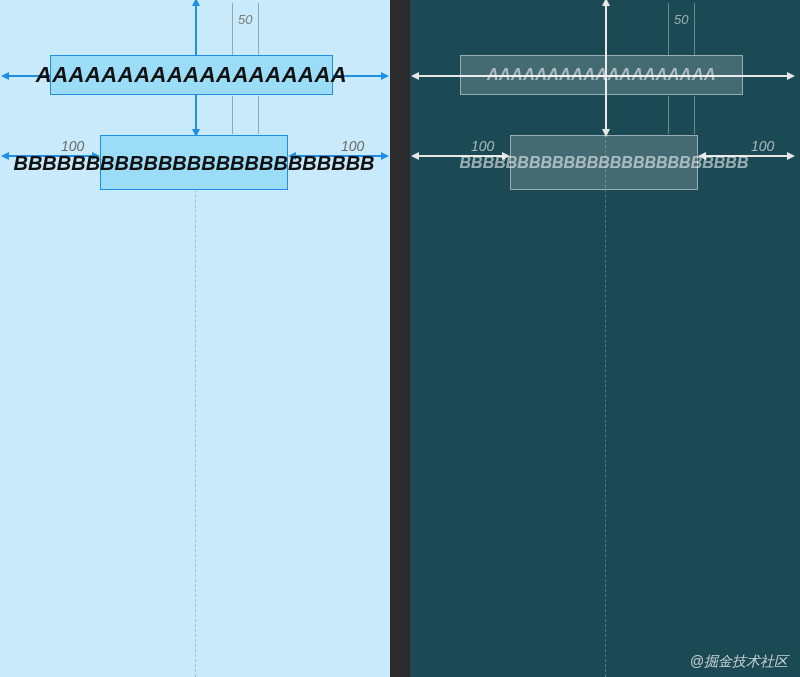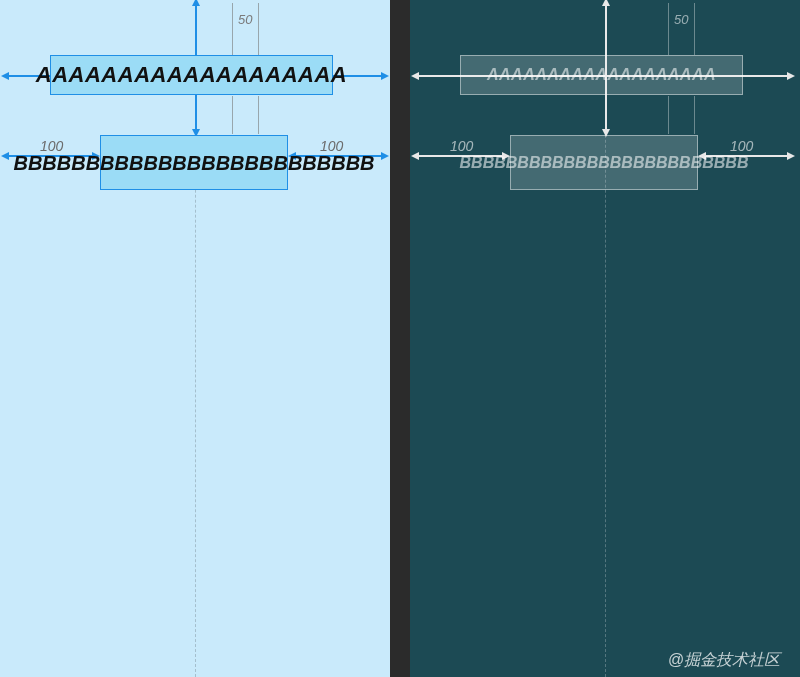--- a/index.html
+++ b/index.html
@@ -123,27 +123,28 @@
     font-size: 13px;
     color: #7a7a7a;
   }
   .pane-right .dim-label { color: rgba(255,255,255,0.55); }
 
   
   .mlabel {
     position: absolute;
     font-size: 14px;
     color: #6c6c6c;
+    margin-left: 21px;
   }
   .pane-right .mlabel { color: rgba(255,255,255,0.6); }
 
   .watermark {
     position: absolute;
-    bottom: 6px; right: 20px;
-    font-size: 16px;
+    bottom: 6px; right: 12px;
+    font-size: 14px;
     color: rgba(255,255,255,0.75);
   }
 </style>
 </head>
 <body>
 
 <div class="pane pane-left">
   <div class="vguide" style="left:195px;"></div>
 
   <div class="varrow" style="left:195px; top:0; height:135px;"></div>

